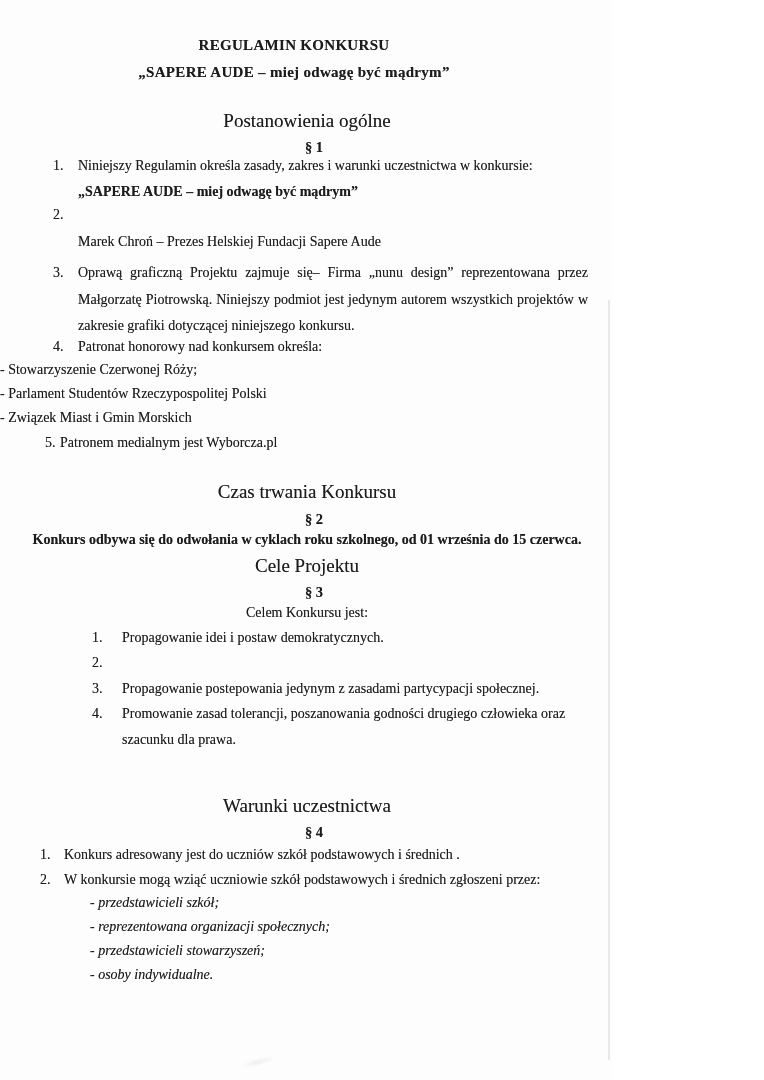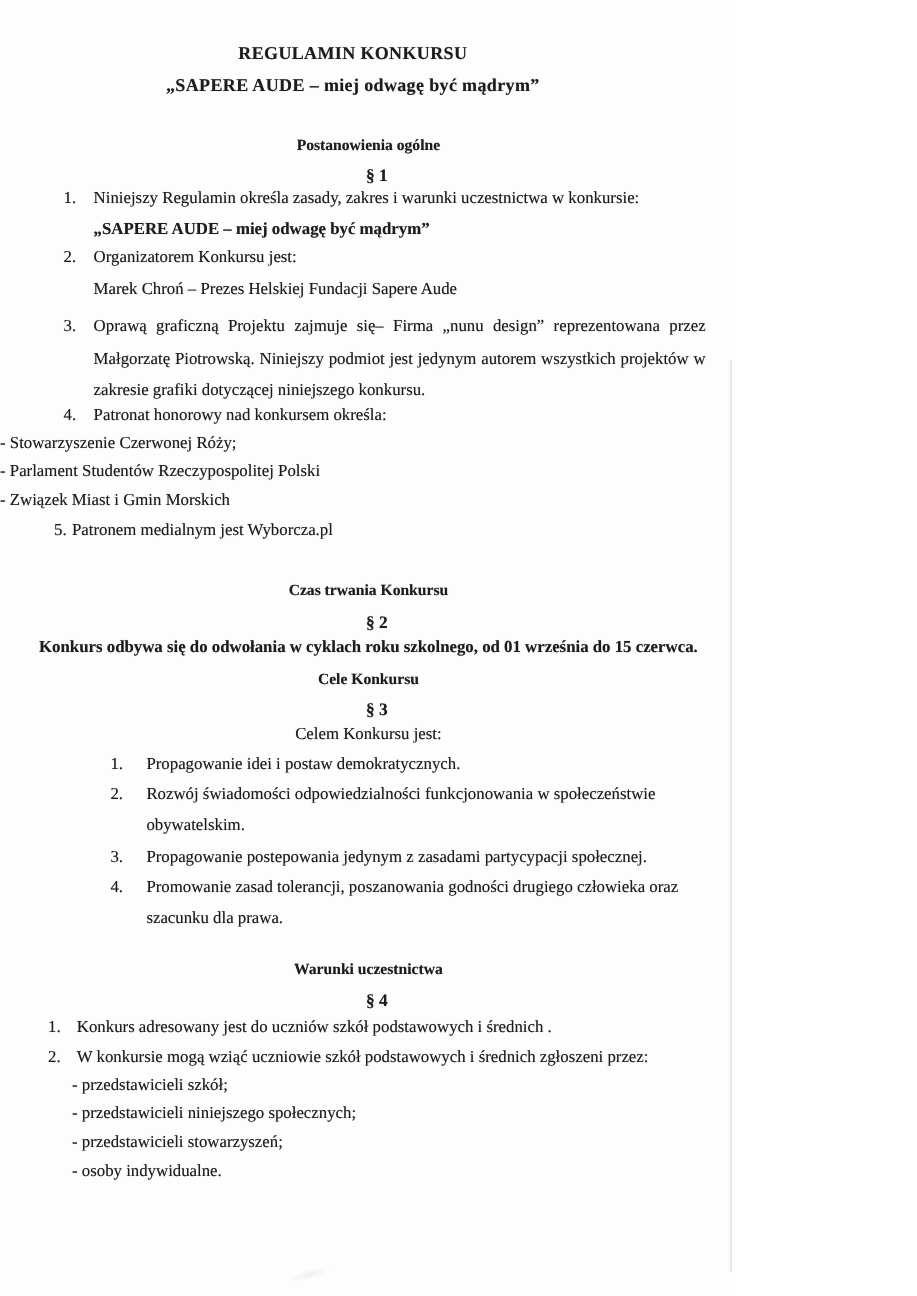--- a/index.html
+++ b/index.html
@@ -7,33 +7,33 @@
     position:relative; width:612px; height:1080px;
     background:#fdfdfd; overflow:hidden;
     font-family:"Liberation Serif", serif;
     color:#1c1c1c;
     text-shadow:0 0 0.6px rgba(25,25,25,0.5);
   }
   .content { position:absolute; top:0; left:0; right:0; bottom:0; padding:32px 24px 0 0; }
   .c  { text-align:center; padding-left:26px; }
   .c0 { text-align:center; }
   .title { font-size:15px; font-weight:bold; line-height:26px; letter-spacing:0.3px; }
-  .head  { font-size:13px; font-weight:bold; line-height:26px; }
+  .head  { font-size:19px; font-weight:normal; line-height:26px; }
   .pmark { font-size:14.5px; font-weight:bold; line-height:26px; padding-left:40px; text-align:center; }
   .line  { line-height:26px; font-size:14px;text-align:center; }
   .row   { display:flex; line-height:26px; font-size:14px; }
   .row .num { flex:0 0 auto; }
   .n1 { margin-left:53px; width:25px; }
   .n5 { margin-left:45px; width:15px; }
   .n3 { margin-left:92px; width:30px; }
   .n4 { margin-left:40px; width:24px; }
   .txt { flex:1 1 auto; }
   .just { text-align:justify; line-height:26.5px; }
   .sub1 { line-height:24px; font-size:14px; }
-  .sub4 { padding-left:60px; line-height:24px; font-size:14px; }
+  .sub4 { padding-left:90px; line-height:24px; font-size:14px;font-style:italic; }
   .ind  { padding-left:78px; line-height:26px; font-size:14px; }
   .bq   { font-weight:bold; }
   .b    { font-weight:bold; }
   .pagenum { position:absolute; top:1000px; left:732px; font-size:12px; line-height:14px; }
   .edge-line { position:absolute; right:2px; top:300px; width:2px; height:760px; background:rgba(60,60,60,0.10); }
   .smudge-a { position:absolute; left:628px; top:348px; width:14px; height:7px;
               background:radial-gradient(ellipse, rgba(0,0,0,0.12), transparent 70%); }
   .smudge-b { position:absolute; left:240px; top:1058px; width:36px; height:8px;
               background:radial-gradient(ellipse, rgba(0,0,0,0.06), transparent 70%); transform:rotate(-15deg); }
 </style>
@@ -50,21 +50,20 @@
     <div class="pmark">§ 1</div>
 
     <div class="row" style="margin-top:-7px">
       <span class="num n1">1.</span>
       <span class="txt">Niniejszy Regulamin określa zasady, zakres i warunki uczestnictwa w konkursie:</span>
     </div>
     <div class="ind bq">„SAPERE AUDE – miej odwagę być mądrym”</div>
 
     <div class="row" style="margin-top:-3px">
       <span class="num n1">2.</span>
-      <span class="txt">Organizatorem Konkursu jest:</span>
     </div>
     <div class="ind" style="margin-top:1px">Marek Chroń – Prezes Helskiej Fundacji Sapere Aude</div>
 
     <div class="row" style="margin-top:5px">
       <span class="num n1" style="line-height:26.5px">3.</span>
       <span class="txt just">Oprawą graficzną Projektu zajmuje się– Firma „nunu design” reprezentowana przez Małgorzatę Piotrowską. Niniejszy podmiot jest jedynym autorem wszystkich projektów w zakresie grafiki dotyczącej niniejszego konkursu.</span>
     </div>
 
     <div class="row" style="margin-top:-6px">
       <span class="num n1">4.</span>
@@ -76,54 +75,53 @@
 
     <div class="row">
       <span class="num n5">5.</span>
       <span class="txt">Patronem medialnym jest Wyborcza.pl</span>
     </div>
 
     <div class="c head" style="margin-top:23px">Czas trwania Konkursu</div>
     <div class="pmark" style="margin-top:1px">§ 2</div>
     <div class="c line b" style="margin-top:-5px">Konkurs odbywa się do odwołania w cyklach roku szkolnego, od 01 września do 15 czerwca.</div>
 
-    <div class="c head">Cele Konkursu</div>
+    <div class="c head">Cele Projektu</div>
     <div class="pmark">§ 3</div>
     <div class="line" style="margin-top:-5px; padding-left:26px">Celem Konkursu  jest:</div>
 
     <div class="row" style="margin-top:-1px">
       <span class="num n3">1.</span>
       <span class="txt">Propagowanie idei i postaw demokratycznych.</span>
     </div>
     <div class="row" style="margin-top:-1px">
       <span class="num n3">2.</span>
-      <span class="txt">Rozwój świadomości odpowiedzialności funkcjonowania w społeczeństwie obywatelskim.</span>
     </div>
     <div class="row">
       <span class="num n3">3.</span>
       <span class="txt">Propagowanie postepowania jedynym z zasadami partycypacji społecznej.</span>
     </div>
     <div class="row" style="margin-top:-1px">
       <span class="num n3">4.</span>
       <span class="txt">Promowanie zasad tolerancji, poszanowania godności drugiego człowieka oraz szacunku dla prawa.</span>
     </div>
 
-    <div class="c head" style="margin-top:16px">Warunki uczestnictwa</div>
+    <div class="c head" style="margin-top:40px">Warunki uczestnictwa</div>
     <div class="pmark">§ 4</div>
 
     <div class="row" style="margin-top:-3px">
       <span class="num n4">1.</span>
       <span class="txt">Konkurs adresowany jest do uczniów szkół podstawowych i średnich .</span>
     </div>
     <div class="row" style="margin-top:-1px">
       <span class="num n4">2.</span>
       <span class="txt">W konkursie mogą wziąć uczniowie szkół podstawowych i średnich  zgłoszeni przez:</span>
     </div>
     <div class="sub4" style="margin-top:-2px">- przedstawicieli szkół;</div>
-    <div class="sub4">- przedstawicieli niniejszego społecznych;</div>
+    <div class="sub4">- reprezentowana organizacji społecznych;</div>
     <div class="sub4">- przedstawicieli stowarzyszeń;</div>
     <div class="sub4">- osoby indywidualne.</div>
 
   </div>
 
   <div class="pagenum">1</div>
   <div class="edge-line"></div>
   <div class="smudge-a"></div>
   <div class="smudge-b"></div>
 </div>

